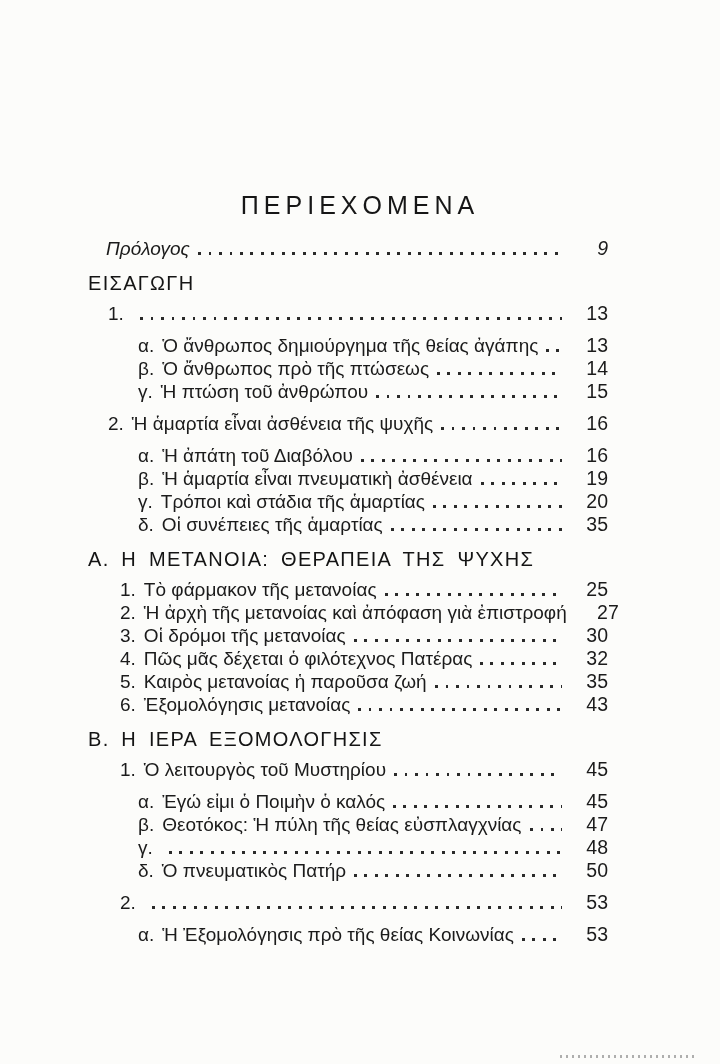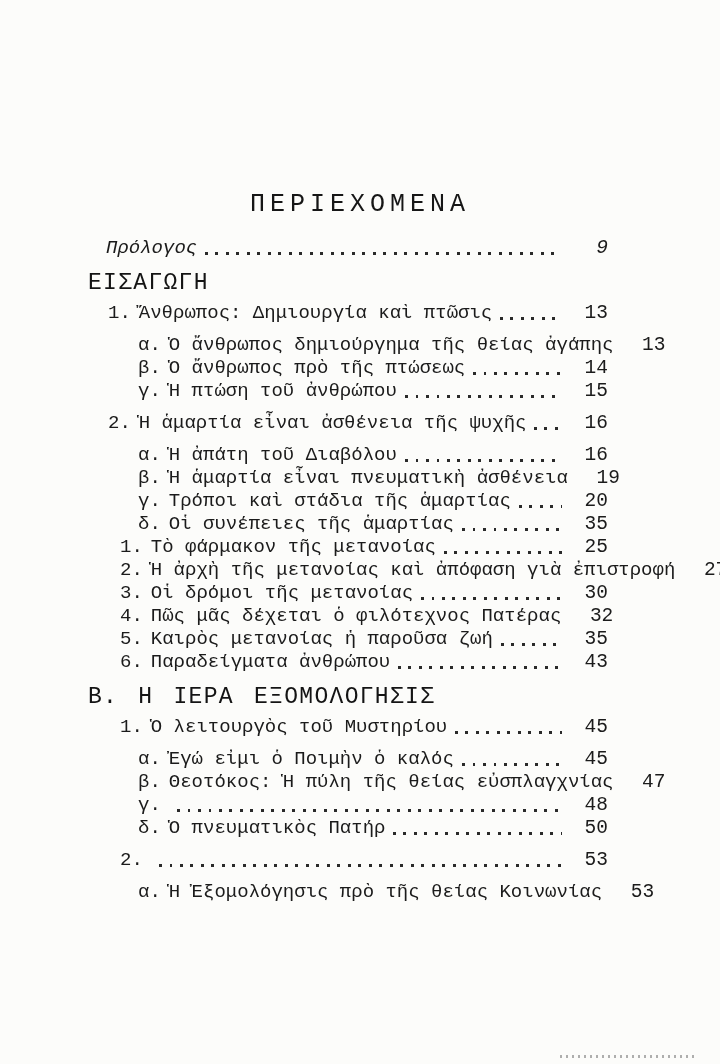--- a/index.html
+++ b/index.html
@@ -7,21 +7,21 @@
     padding: 0;
     background: #e8e8e6;
   }
   .page {
     position: relative;
     width: 720px;
     height: 1064px;
     margin: 0 auto;
     background: #fcfcfa;
     color: #1b1b1b;
-    font-family: Liberation Mono, monospace;
+    font-family: Liberation Sans, sans-serif;
     overflow: hidden;
     box-sizing: border-box;
     padding-top: 191px;
   }
   .title {
     margin: 0;
     text-align: center;
     font-size: 25px;
     font-weight: 500;
     letter-spacing: 5px;
@@ -36,21 +36,21 @@
     display: flex;
     align-items: flex-start;
     line-height: 23px;
     height: 23px;
     white-space: nowrap;
   }
   .row.gap { margin-top: 9px; }
   .row.heading {
     margin-top: 12px;
     margin-bottom: 7px;
-    font-size: 23px;
+    font-size: 20px;
     letter-spacing: 1.3px;
     word-spacing: 5px;
     color: #141414;
   }
   .row.prologue { margin-left: 18px; font-style: italic; }
   .row.num-intro { margin-left: 20px; }
   .row.num-section { margin-left: 32px; }
   .row.alpha { margin-left: 50px; }
   .marker { margin-right: 8px; }
   .label { flex: 0 0 auto; }
@@ -100,21 +100,20 @@
       <div class="row prologue">
         <span class="label">Πρόλογος</span>
         <div class="leader"></div>
         <span class="num">9</span>
       </div>
       <div class="row heading">
         <span class="label">ΕΙΣΑΓΩΓΗ</span>
       </div>
       <div class="row num-intro">
         <span class="marker">1.</span>
-        <span class="label">Ἄνθρωπος: Δημιουργία καὶ πτῶσις</span>
         <div class="leader"></div>
         <span class="num">13</span>
       </div>
       <div class="row alpha gap">
         <span class="marker">α.</span>
         <span class="label">Ὁ ἄνθρωπος δημιούργημα τῆς θείας ἀγάπης</span>
         <div class="leader"></div>
         <span class="num">13</span>
       </div>
       <div class="row alpha">
@@ -152,20 +151,23 @@
         <span class="label">Τρόποι καὶ στάδια τῆς ἁμαρτίας</span>
         <div class="leader"></div>
         <span class="num">20</span>
       </div>
       <div class="row alpha">
         <span class="marker">δ.</span>
         <span class="label">Οἱ συνέπειες τῆς ἁμαρτίας</span>
         <div class="leader"></div>
         <span class="num">35</span>
       </div>
+      <div class="row heading">
+        <span class="label">Α. Η ΜΕΤΑΝΟΙΑ: ΘΕΡΑΠΕΙΑ ΤΗΣ ΨΥΧΗΣ</span>
+      </div>
       <div class="row num-section">
         <span class="marker">1.</span>
         <span class="label">Τὸ φάρμακον τῆς μετανοίας</span>
         <div class="leader"></div>
         <span class="num">25</span>
       </div>
       <div class="row num-section">
         <span class="marker">2.</span>
         <span class="label">Ἡ ἀρχὴ τῆς μετανοίας καὶ ἀπόφαση γιὰ ἐπιστροφή</span>
         <div class="leader"></div>
@@ -184,21 +186,21 @@
         <span class="num">32</span>
       </div>
       <div class="row num-section">
         <span class="marker">5.</span>
         <span class="label">Καιρὸς μετανοίας ἡ παροῦσα ζωή</span>
         <div class="leader"></div>
         <span class="num">35</span>
       </div>
       <div class="row num-section">
         <span class="marker">6.</span>
-        <span class="label">Παραδείγματα ἀνθρώπου</span>
+        <span class="label">Ἐξομολόγησις μετανοίας</span>
         <div class="leader"></div>
         <span class="num">43</span>
       </div>
       <div class="row heading">
         <span class="label">Β. Η ΙΕΡΑ ΕΞΟΜΟΛΟΓΗΣΙΣ</span>
       </div>
       <div class="row num-section">
         <span class="marker">1.</span>
         <span class="label">Ὁ λειτουργὸς τοῦ Μυστηρίου</span>
         <div class="leader"></div>

